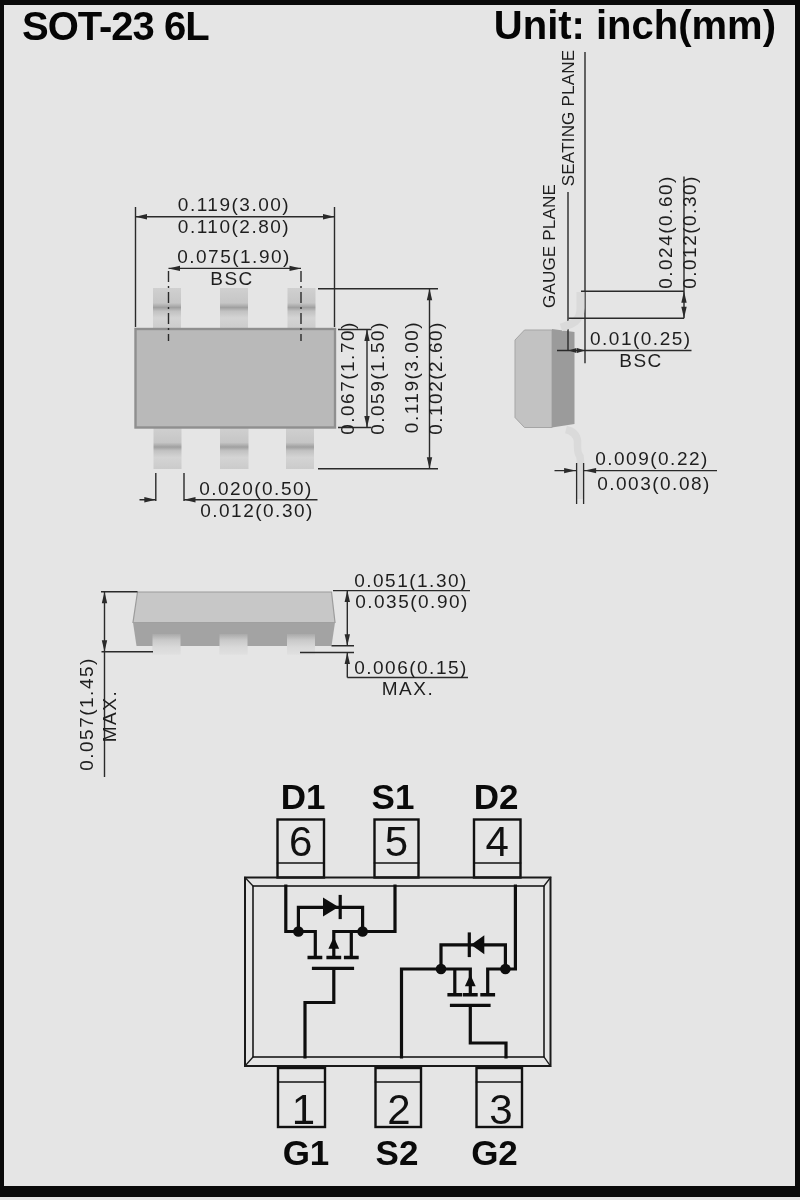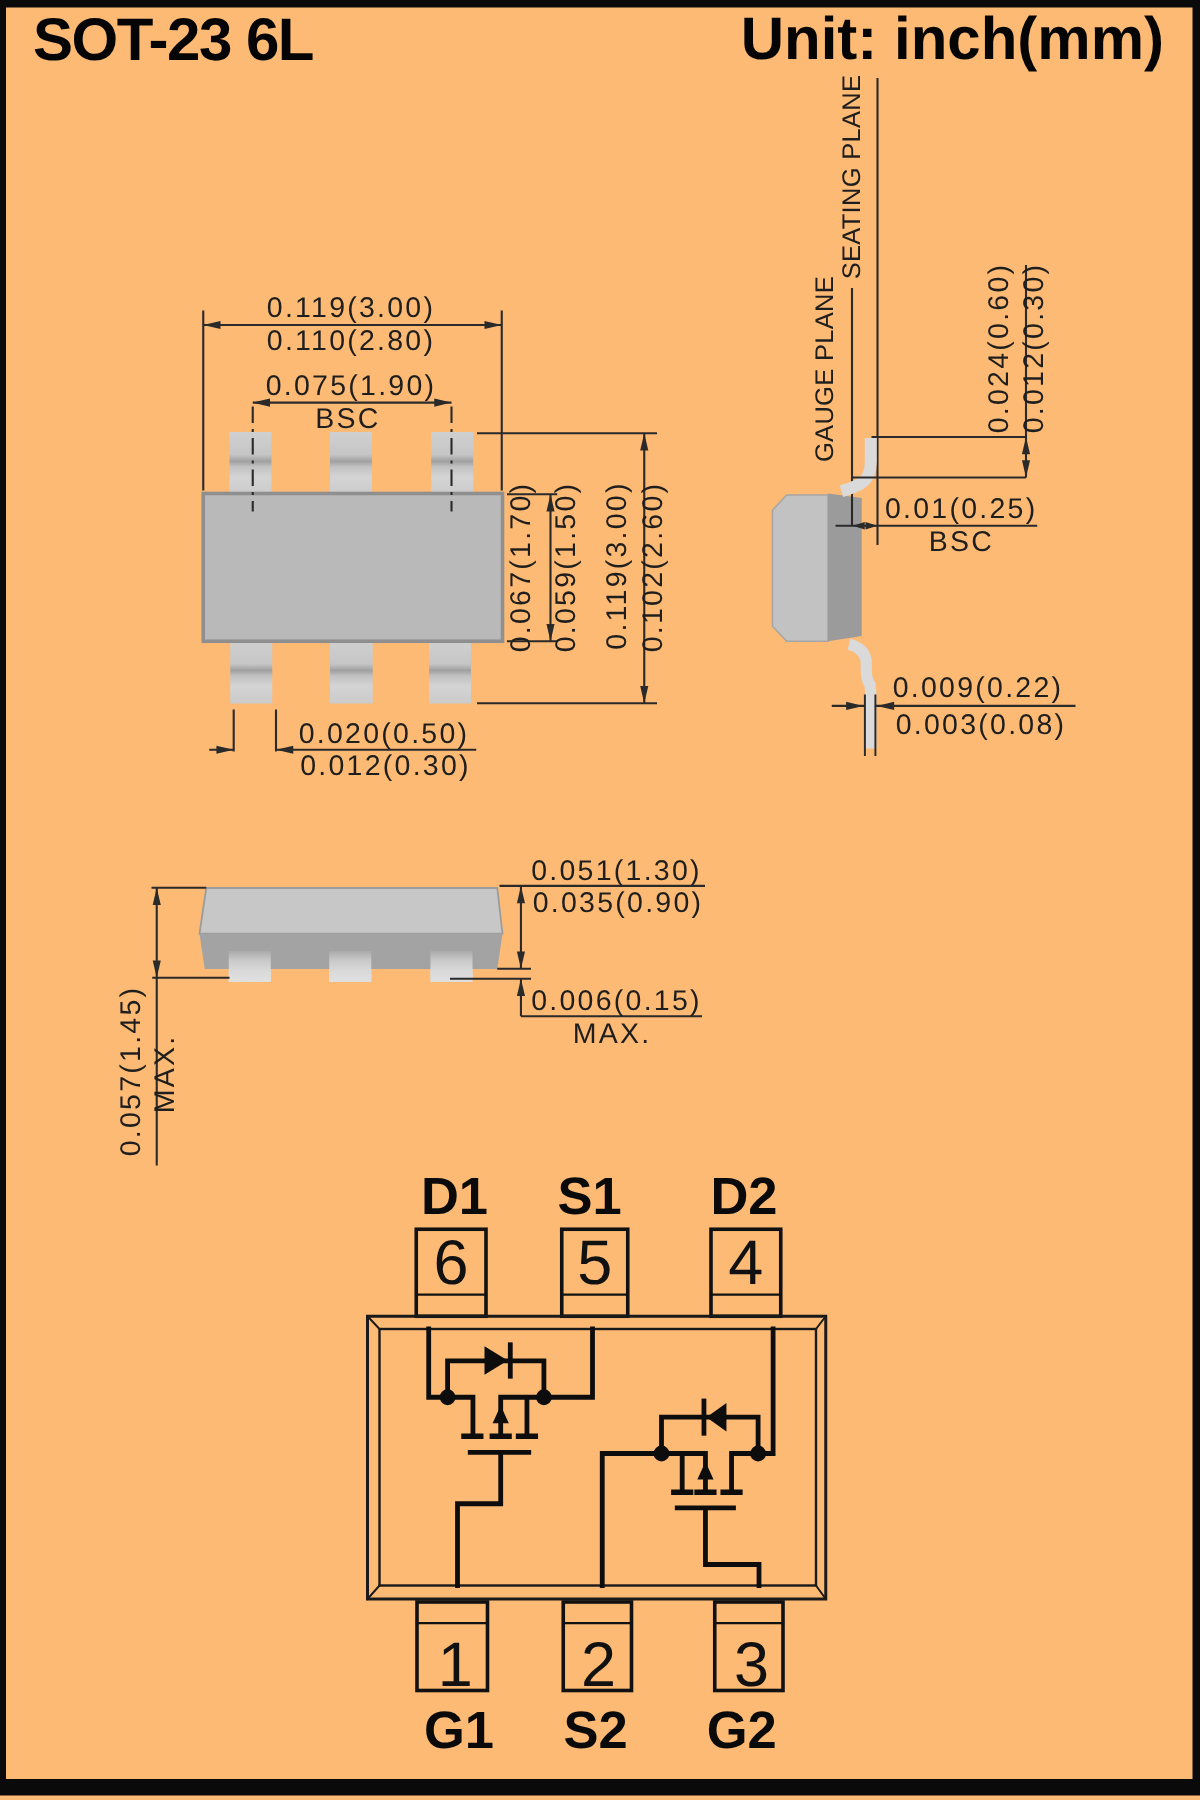--- a/index.html
+++ b/index.html
@@ -1,16 +1,16 @@
 <!DOCTYPE html>
 <html><head>
 <meta charset="utf-8">
 <style>
   html,body{margin:0;padding:0;background:#ffffff;}
-  #page{position:relative;width:800px;height:1200px;background:#fdba74;overflow:hidden;
+  #page{position:relative;width:800px;height:1200px;background:#e5e5e5;overflow:hidden;
         font-family:"Liberation Sans", sans-serif;}
   svg{position:absolute;left:0;top:0;}
   .dim{font-family:"Liberation Sans",sans-serif;font-size:19px;letter-spacing:1.5px;fill:#1e1e1e;}
   .lbl{font-family:"Liberation Sans",sans-serif;font-size:35px;font-weight:bold;fill:#0a0a0a;}
   .dig{font-family:"Liberation Sans",sans-serif;font-size:42px;fill:#111;}
 </style>
 </head>
 <body>
 <div id="page">
 <svg width="800" height="1200" viewBox="0 0 800 1200">

